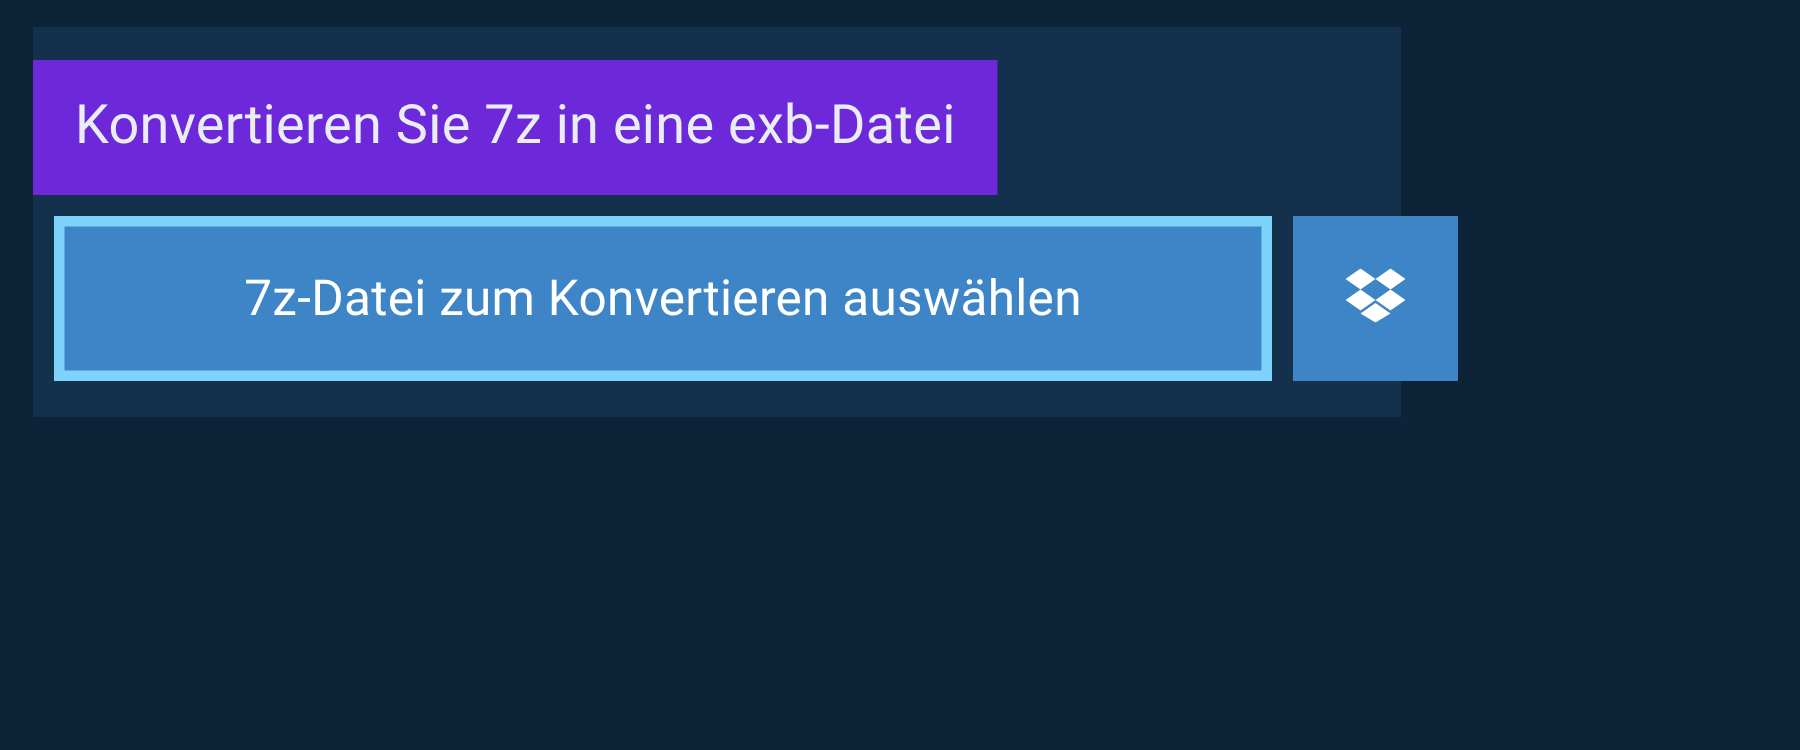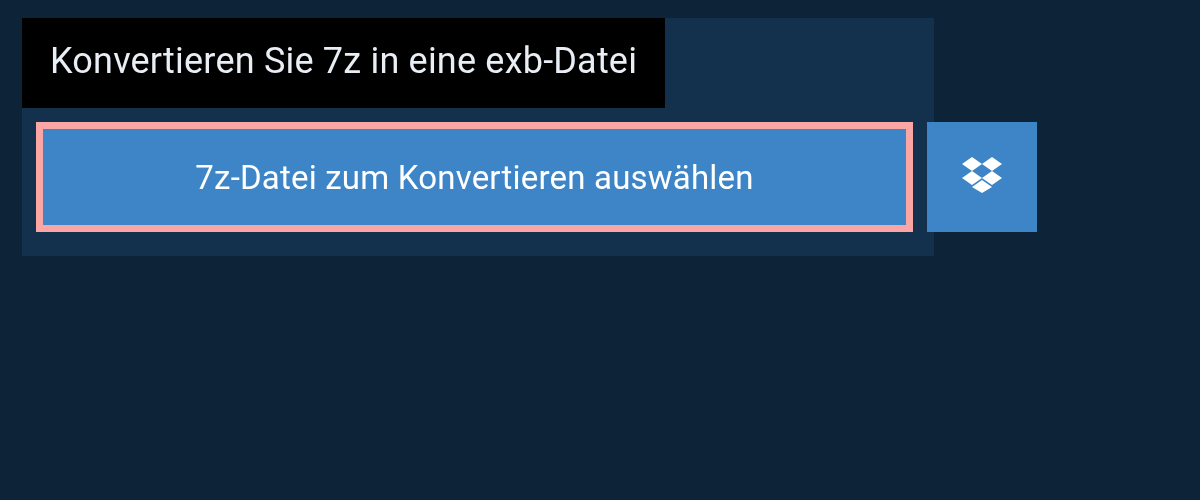--- a/index.html
+++ b/index.html
@@ -17,40 +17,41 @@
     .panel {
       position: absolute;
       left: 22px;
       top: 18px;
       width: 912px;
       background-color: #13314d;
     }
     .header {
       padding: 22px 28px 26px 28px;
       display: inline-block;
-      background-color: #000000;
+      background-color: #6d28d9;
+      margin-top: 22px;
     }
     .header-title {
       color: #e8eef4;
       font-size: 36px;
       font-weight: 400;
       letter-spacing: 0.2px;
     }
     .button-area {
       padding: 14px 24px 24px 14px;
       display: flex;
       gap: 14px;
       align-items: stretch;
     }
     .select-file-button {
       flex: 0 0 auto;
-      width: 877px;
+      width: 812px;
       height: 110px;
       background-color: #3d85c6;
-      border: 7px solid #fca5a5;
+      border: 7px solid #7dd3fc;
       display: flex;
       align-items: center;
       justify-content: center;
       cursor: pointer;
     }
     .select-file-label {
       color: #ffffff;
       font-size: 33px;
       font-weight: 400;
       letter-spacing: 0.2px;

